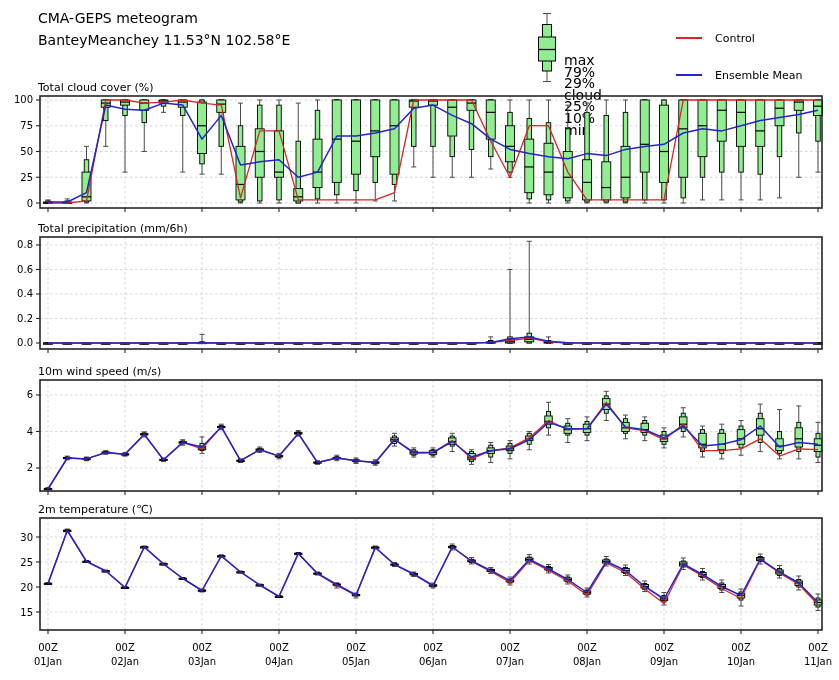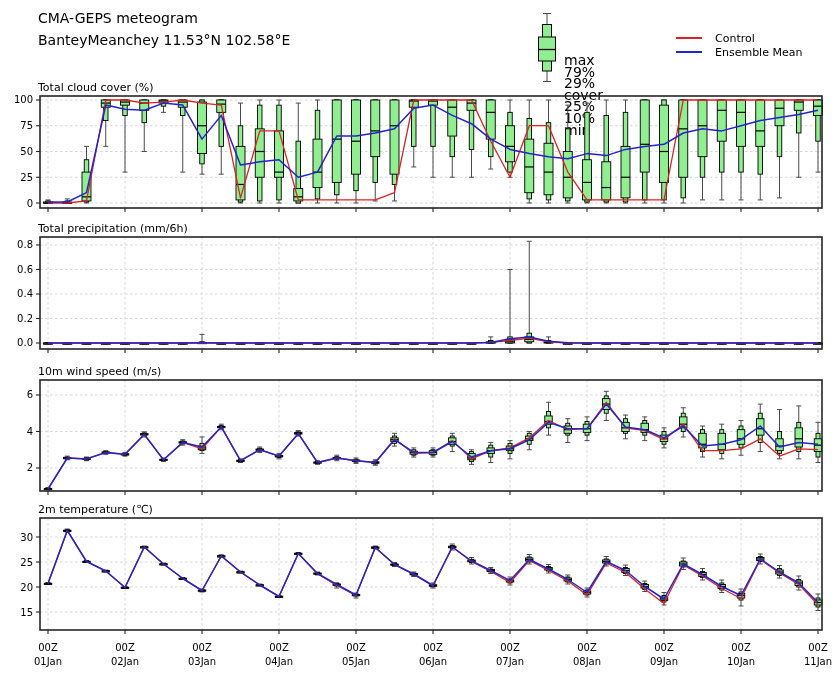--- a/index.html
+++ b/index.html
@@ -38,31 +38,31 @@
     <line x1="8" y1="71.5" x2="16" y2="71.5" stroke="#4a4a4a" stroke-width="1"></line>
     <rect x="7.5" y="14.5" width="9" height="46.5" fill="#90ee90" stroke="#000" stroke-width="1"></rect>
     <rect x="3.5" y="27" width="17" height="24" fill="#90ee90" stroke="#000" stroke-width="1"></rect>
     <line x1="3.5" y1="39.5" x2="20.5" y2="39.5" stroke="#000" stroke-width="1.3"></line>
   </svg>
 
   <div class="legend-labels">
     <div>max</div>
     <div>79%</div>
     <div>29%</div>
-    <div>cover</div>
+    <div>cloud</div>
     <div>25%</div>
     <div>10%</div>
     <div>min</div>
   </div>
 
   <div class="legend-row" style="top:31px;">
     <div class="swatch" id="ctl-swatch" style="background: rgb(221, 34, 34);"></div>
     <div class="lab">Control</div>
   </div>
-  <div class="legend-row" style="top:45px;">
+  <div class="legend-row" style="top:68px;">
     <div class="swatch" id="mean-swatch" style="background: rgb(36, 36, 204);"></div>
     <div class="lab">Ensemble Mean</div>
   </div>
 
   <svg id="chart" style="position:absolute;left:0;top:0;" width="839" height="680">
       <line x1="48" y1="96" x2="48" y2="208" class="grid"></line>
       <line x1="125" y1="96" x2="125" y2="208" class="grid"></line>
       <line x1="202" y1="96" x2="202" y2="208" class="grid"></line>
       <line x1="279" y1="96" x2="279" y2="208" class="grid"></line>
       <line x1="356" y1="96" x2="356" y2="208" class="grid"></line>

